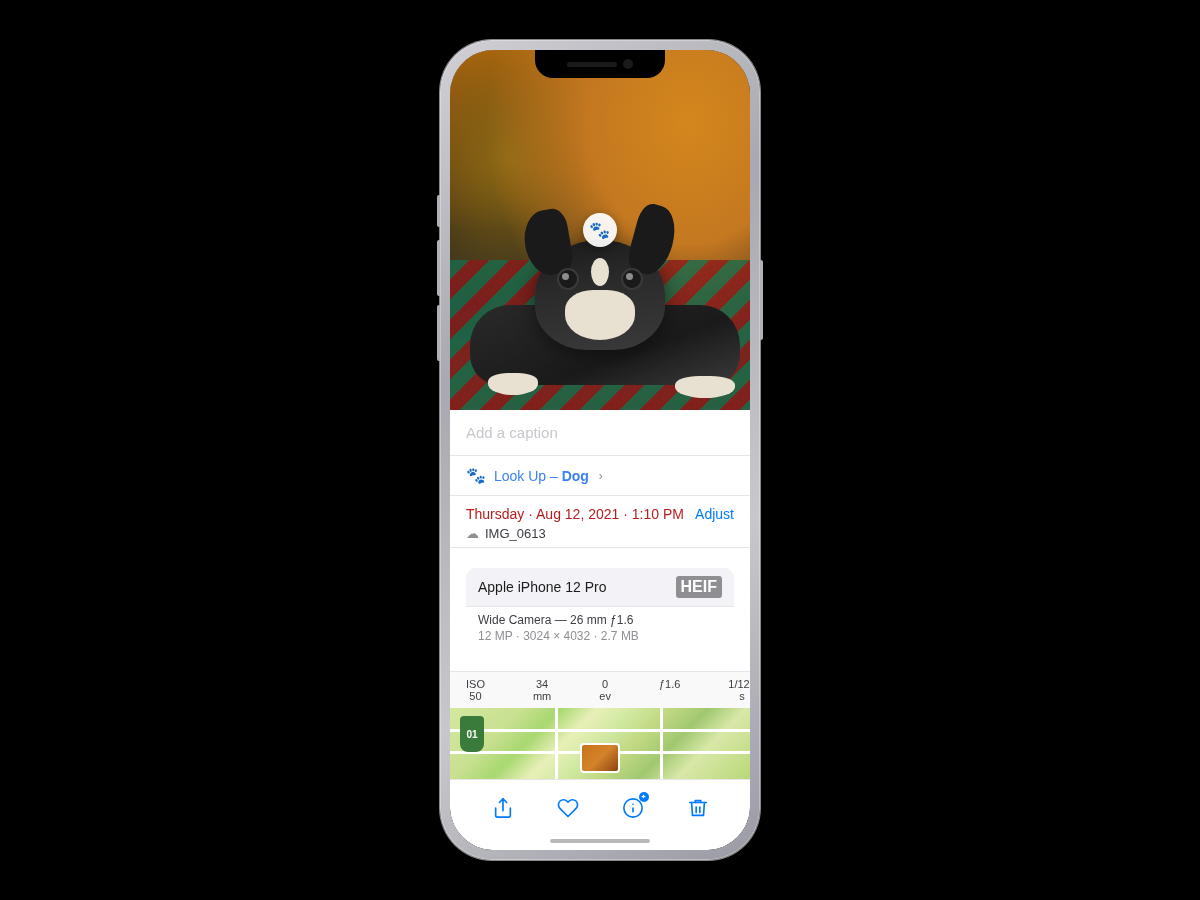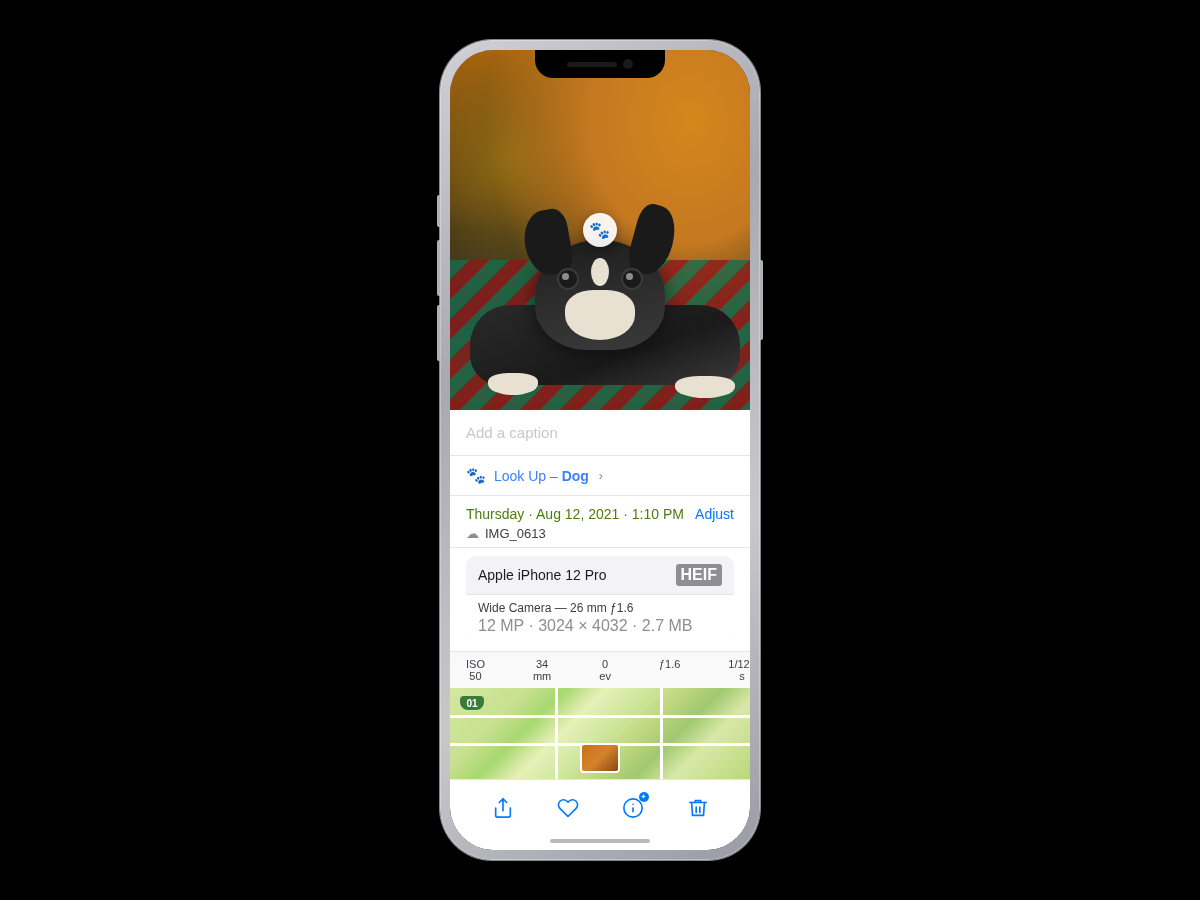--- a/index.html
+++ b/index.html
@@ -345,40 +345,40 @@
       border-bottom: 1px solid #e5e5ea;
     }
     .meta-date-row {
       display: flex;
       align-items: center;
       justify-content: space-between;
       margin-bottom: 4px;
     }
     .meta-date {
       font-size: 14px;
-      color: #4d7c0f;
+      color: #b91c1c;
     }
     .meta-adjust {
       font-size: 14px;
       color: #007aff;
     }
     .meta-filename-row {
       display: flex;
       align-items: center;
       gap: 6px;
       font-size: 13px;
       color: #3c3c43;
     }
     .cloud-icon {
       font-size: 13px;
       color: #8e8e93;
     }
 
     .camera-section {
-      margin: 8px 16px;
+      margin: 20px 16px;
       background: #f2f2f7;
       border-radius: 10px;
       overflow: hidden;
     }
     .camera-model-row {
       display: flex;
       align-items: center;
       justify-content: space-between;
       padding: 8px 12px;
       background: #f2f2f7;
@@ -400,21 +400,21 @@
       padding: 6px 12px 8px;
       background: #fff;
       border-top: 1px solid #e5e5ea;
     }
     .camera-lens {
       font-size: 12px;
       color: #3c3c43;
       margin-bottom: 2px;
     }
     .camera-specs {
-      font-size: 16px;
+      font-size: 12px;
       color: #8e8e93;
     }
 
     .exif-row {
       display: flex;
       justify-content: space-around;
       padding: 6px 16px;
       border-top: 1px solid #e5e5ea;
       background: #f9f9f9;
       gap: 48px;
@@ -453,21 +453,21 @@
       position: absolute;
       width: 3px;
       background: #fff;
       top: 0; bottom: 0;
     }
     .map-shield {
       position: absolute;
       left: 10px;
       top: 8px;
       width: 24px;
-      height: 14px;
+      height: 36px;
       background: #3a7a3a;
       border-radius: 4px 4px 8px 8px;
       color: #fff;
       font-size: 10px;
       font-weight: 700;
       display: flex;
       align-items: center;
       justify-content: center;
     }
     .map-pin-thumb {

